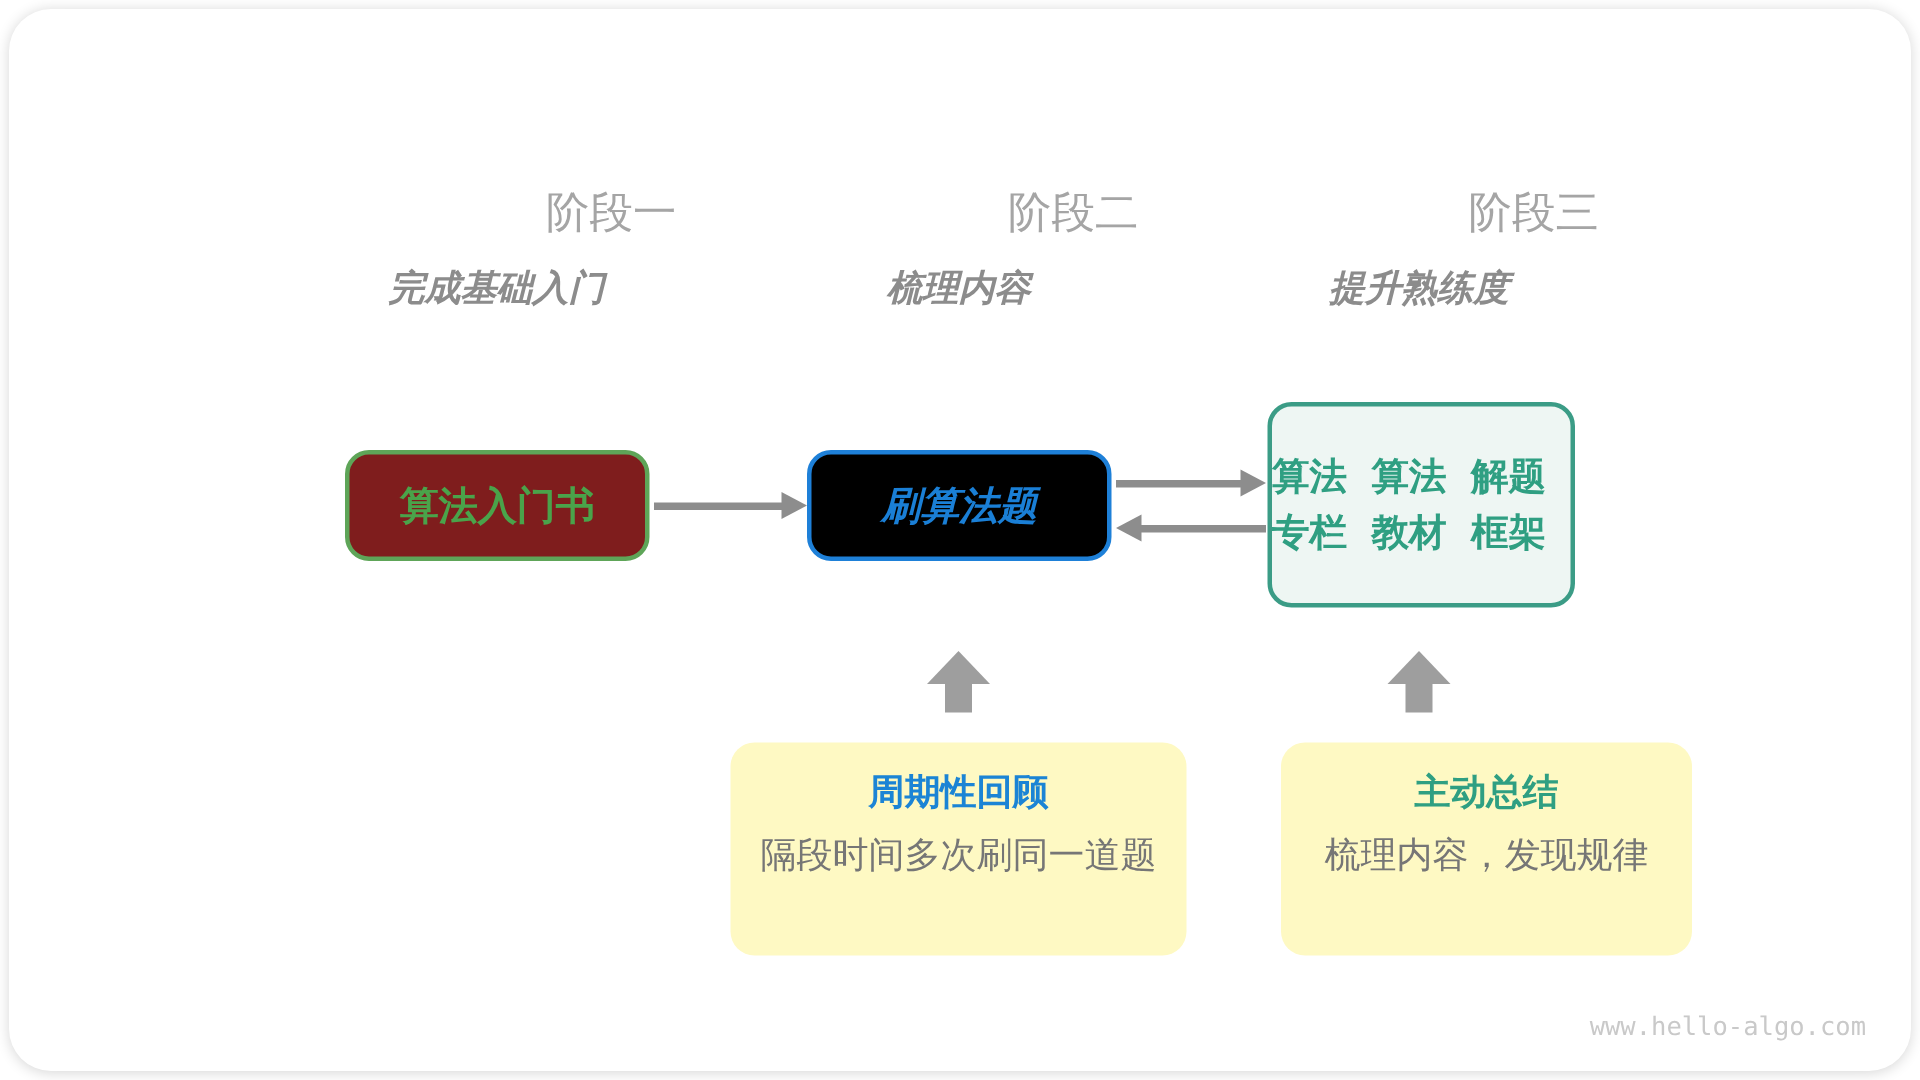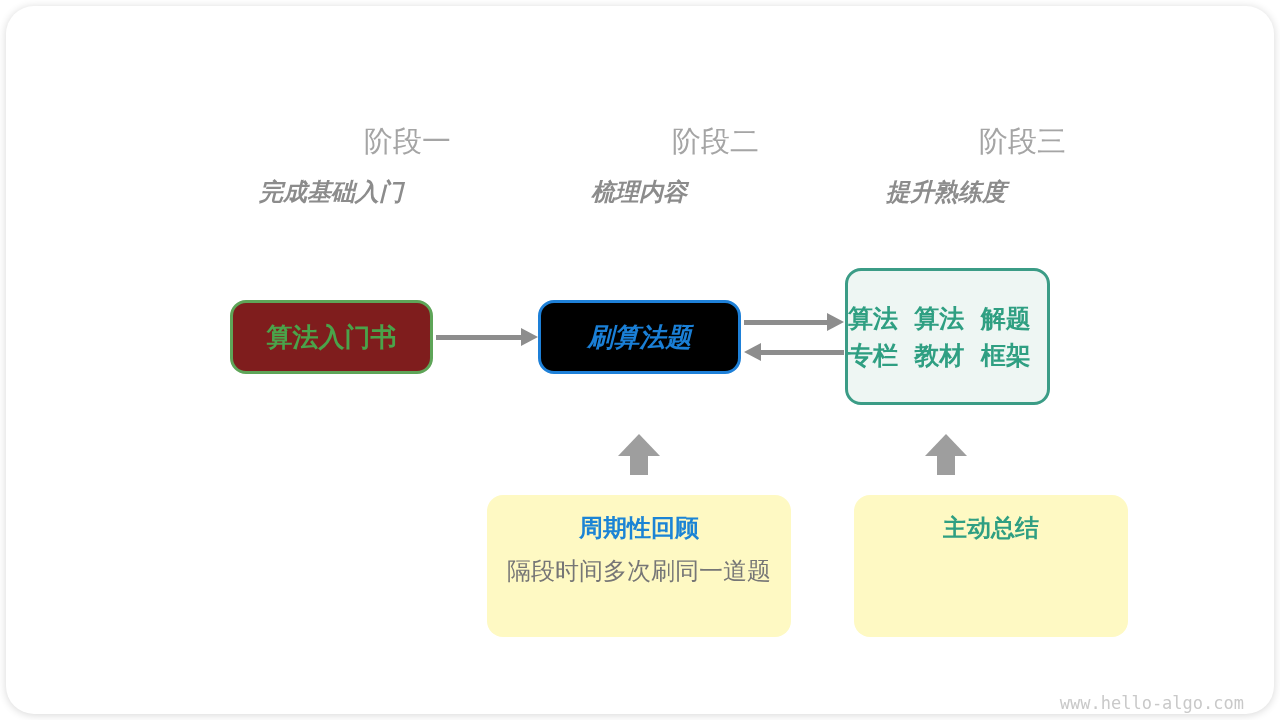--- a/index.html
+++ b/index.html
@@ -138,21 +138,20 @@
     color: #767676;
   }
   
   .watermark {
     position: absolute;
     right: 36px;
     top: 675px;
     font-family: "DejaVu Sans Mono", "Liberation Mono", monospace;
     font-size: 17px;
     color: #c9c9c9;
-    margin-top: 18px;
   }
 </style>
 </head>
 <body>
 
 <div class="canvas">
   <div class="card"></div>
 
   <div class="stage-label col-1">阶段一</div>
   <div class="stage-subtitle col-1">完成基础入门</div>
@@ -190,17 +189,18 @@
 
   <div class="note note-a">
     <div class="note-title note-title-blue">周期性回顾</div>
     <div class="note-body">
       <div>隔段时间多次刷同一道题</div>
     </div>
   </div>
   <div class="note note-b">
     <div class="note-title note-title-teal">主动总结</div>
     <div class="note-body">
+      <div>梳理内容，发现规律</div>
     </div>
   </div>
 
   <div class="watermark">www.hello-algo.com</div>
 </div>
 
 </body></html>

